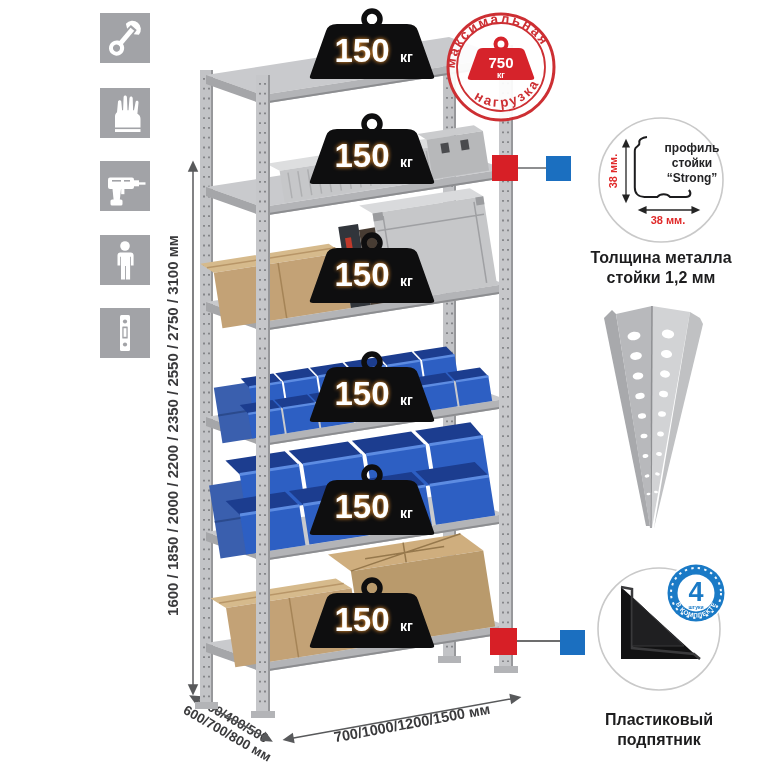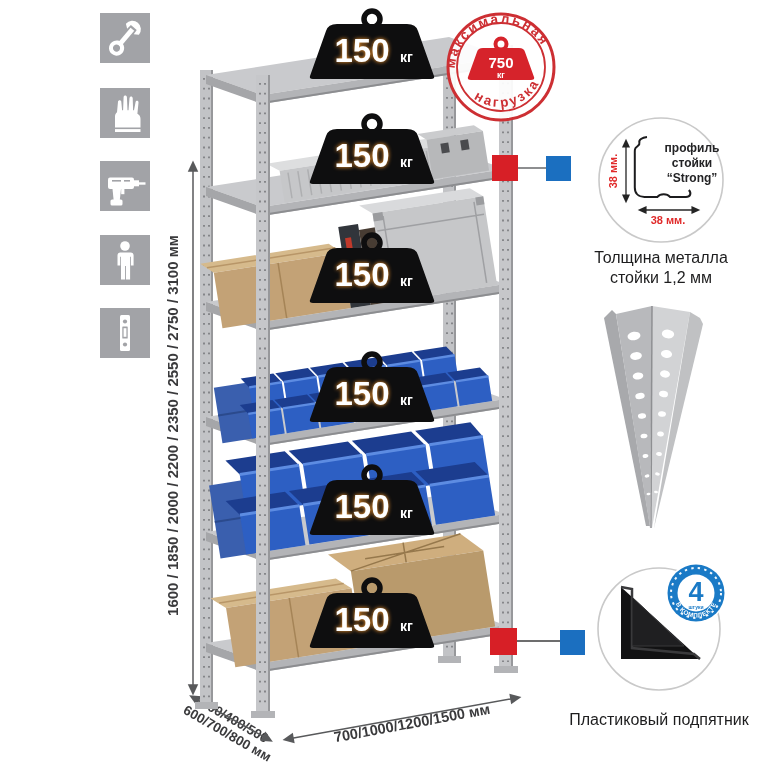--- a/index.html
+++ b/index.html
@@ -1,20 +1,20 @@
 <!DOCTYPE html>
 <html><head>
 <meta charset="utf-8">
 <style>
   html,body{margin:0;padding:0;background:#fff;}
   .canvas{position:relative;width:765px;height:765px;background:#ffffff;overflow:hidden;
           font-family:"Liberation Sans",sans-serif;}
   .tile{position:absolute;left:100px;width:50px;height:50px;background:#a2a3a7;}
   .tile svg{display:block;width:50px;height:50px;}
-  .caption{position:absolute;width:184px;text-align:center;font-weight:400;font-size:16px;
+  .caption{position:absolute;width:184px;text-align:center;font-weight:700;font-size:16px;
            line-height:1.28;color:#1d1d1e;}
   .dimlabel{position:absolute;font-weight:700;color:#3a3a3c;}
   #hdim{left:-46px;top:417px;width:436px;text-align:center;font-size:15px;
         transform:rotate(-90deg);white-space:nowrap;}
   #ddim{left:163px;top:712px;width:136px;text-align:center;font-size:13.5px;line-height:1.12;
         transform:rotate(30deg);}
   #wdim{left:300px;top:715px;width:224px;text-align:center;font-size:14.5px;
         transform:rotate(-10.5deg);white-space:nowrap;}
   .mainsvg{position:absolute;left:0;top:0;}
   text{font-family:"Liberation Sans",sans-serif;}

